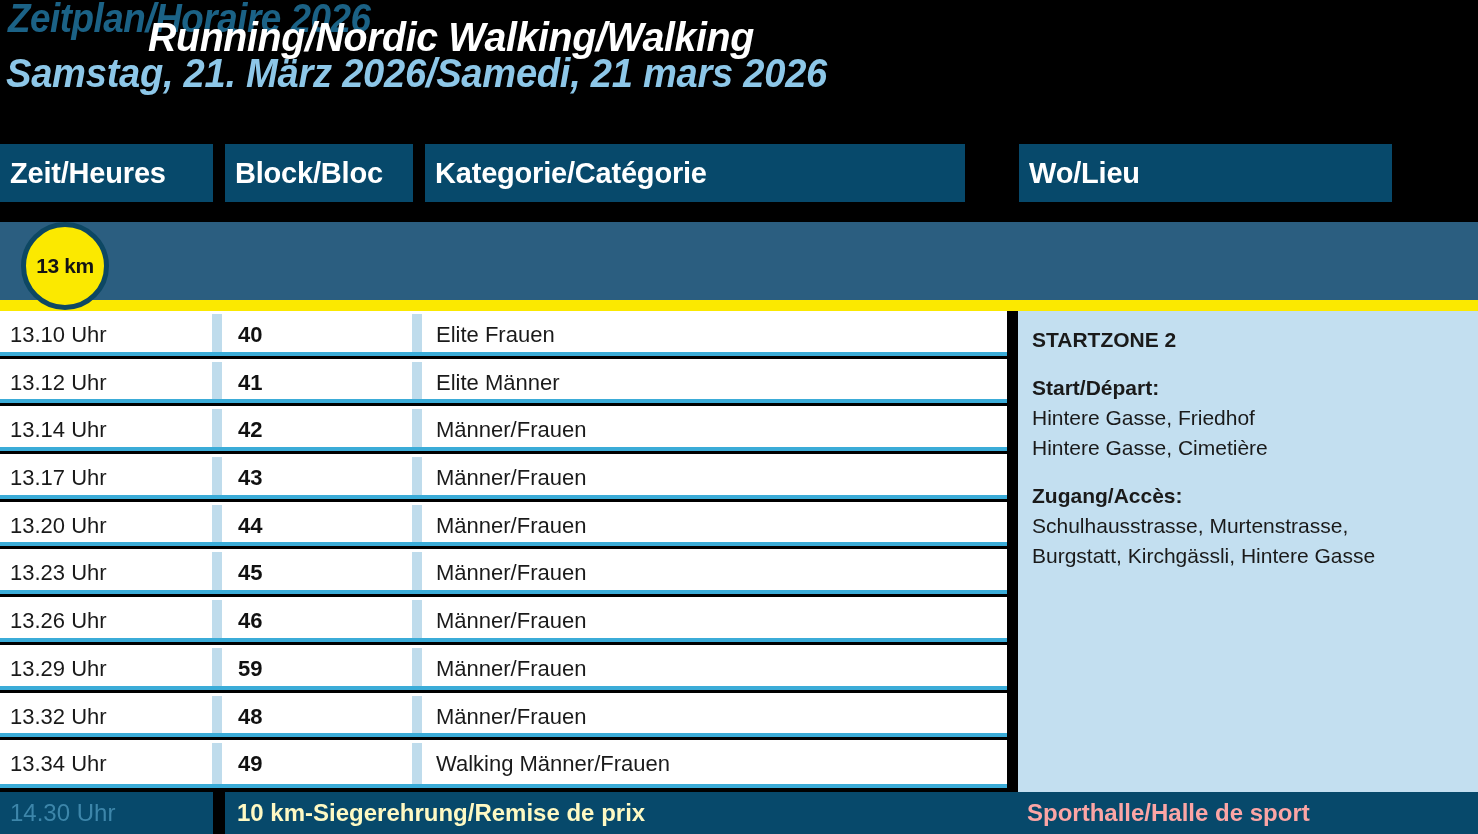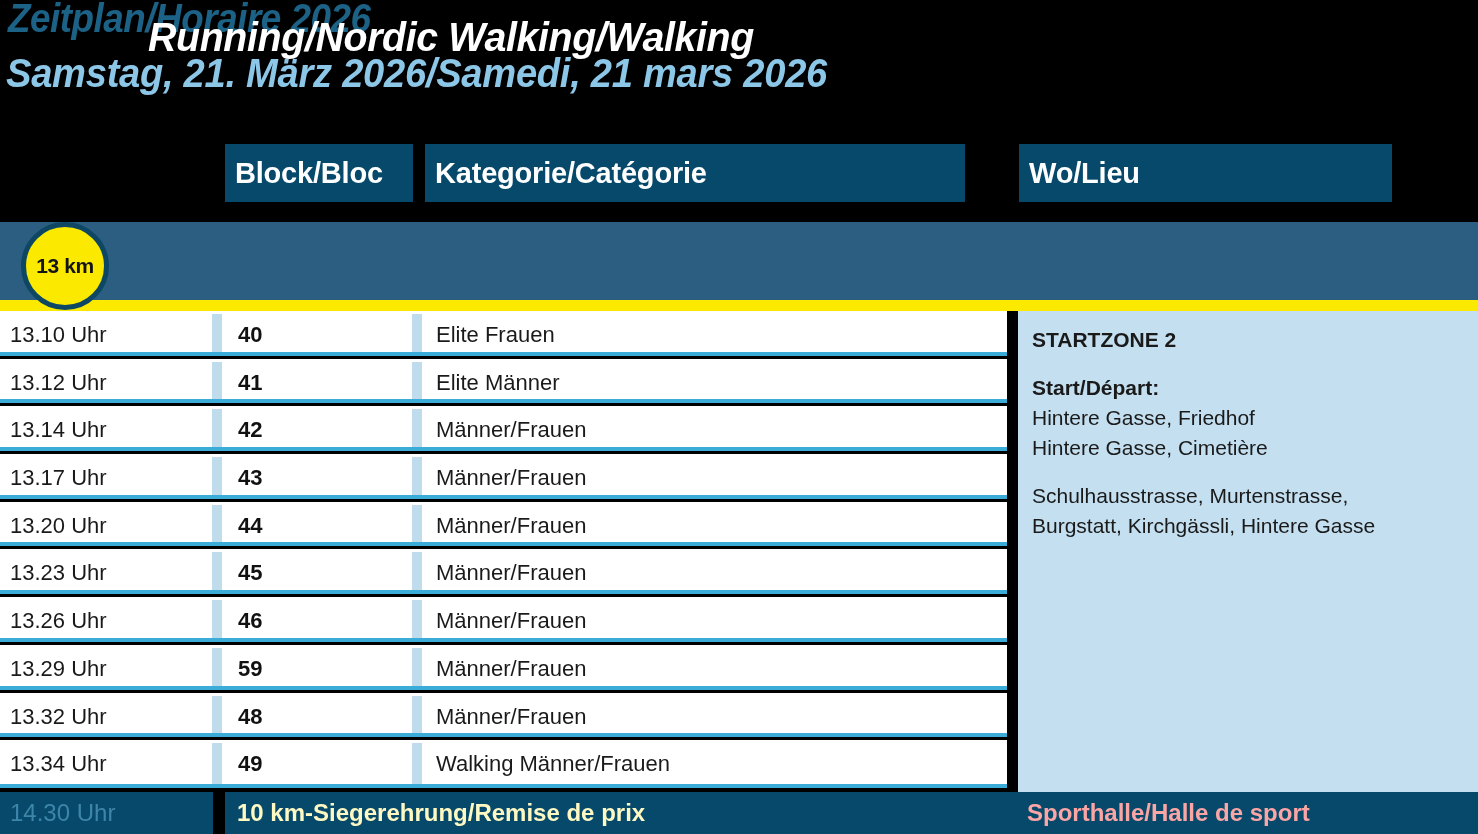--- a/index.html
+++ b/index.html
@@ -286,20 +286,21 @@
 <body>
 
 <div class="page">
 
   <div class="title-block">
     <div class="title-line1">Zeitplan/Horaire 2026</div>
     <div class="title-line2">Samstag, 21. März 2026/Samedi, 21 mars 2026</div>
   </div>
 
   <div class="head-row">
+    <div class="head-cell hc-time"><span>Zeit/Heures</span></div>
     <div class="head-cell hc-block"><span>Block/Bloc</span></div>
     <div class="head-cell hc-cat"><span>Kategorie/Catégorie</span></div>
     <div class="head-cell hc-where"><span>Wo/Lieu</span></div>
   </div>
 
   <div class="section-bar"></div>
   <div class="section-title">Running/Nordic Walking/Walking</div>
   <div class="section-underline"></div>
   <div class="dist-badge">
     <div class="dist-badge-label">13 km</div>
@@ -378,20 +379,21 @@
       </div>
     </div>
 
   <div class="info-panel">
     <div class="info-line bold">STARTZONE 2</div>
     <div class="info-line gap"></div>
     <div class="info-line bold">Start/Départ:</div>
     <div class="info-line">Hintere Gasse, Friedhof</div>
     <div class="info-line">Hintere Gasse, Cimetière</div>
     <div class="info-line gap"></div>
+    <div class="info-line bold">Zugang/Accès:</div>
     <div class="info-line">Schulhausstrasse, Murtenstrasse,</div>
     <div class="info-line">Burgstatt, Kirchgässli, Hintere Gasse</div>
   </div>
 
   <div class="foot-row">
     <div class="foot-time">14.30 Uhr</div>
     <div class="foot-divider"></div>
     <div class="foot-label">10 km-Siegerehrung/Remise de prix</div>
     <div class="foot-place">Sporthalle/Halle de sport</div>
   </div>

